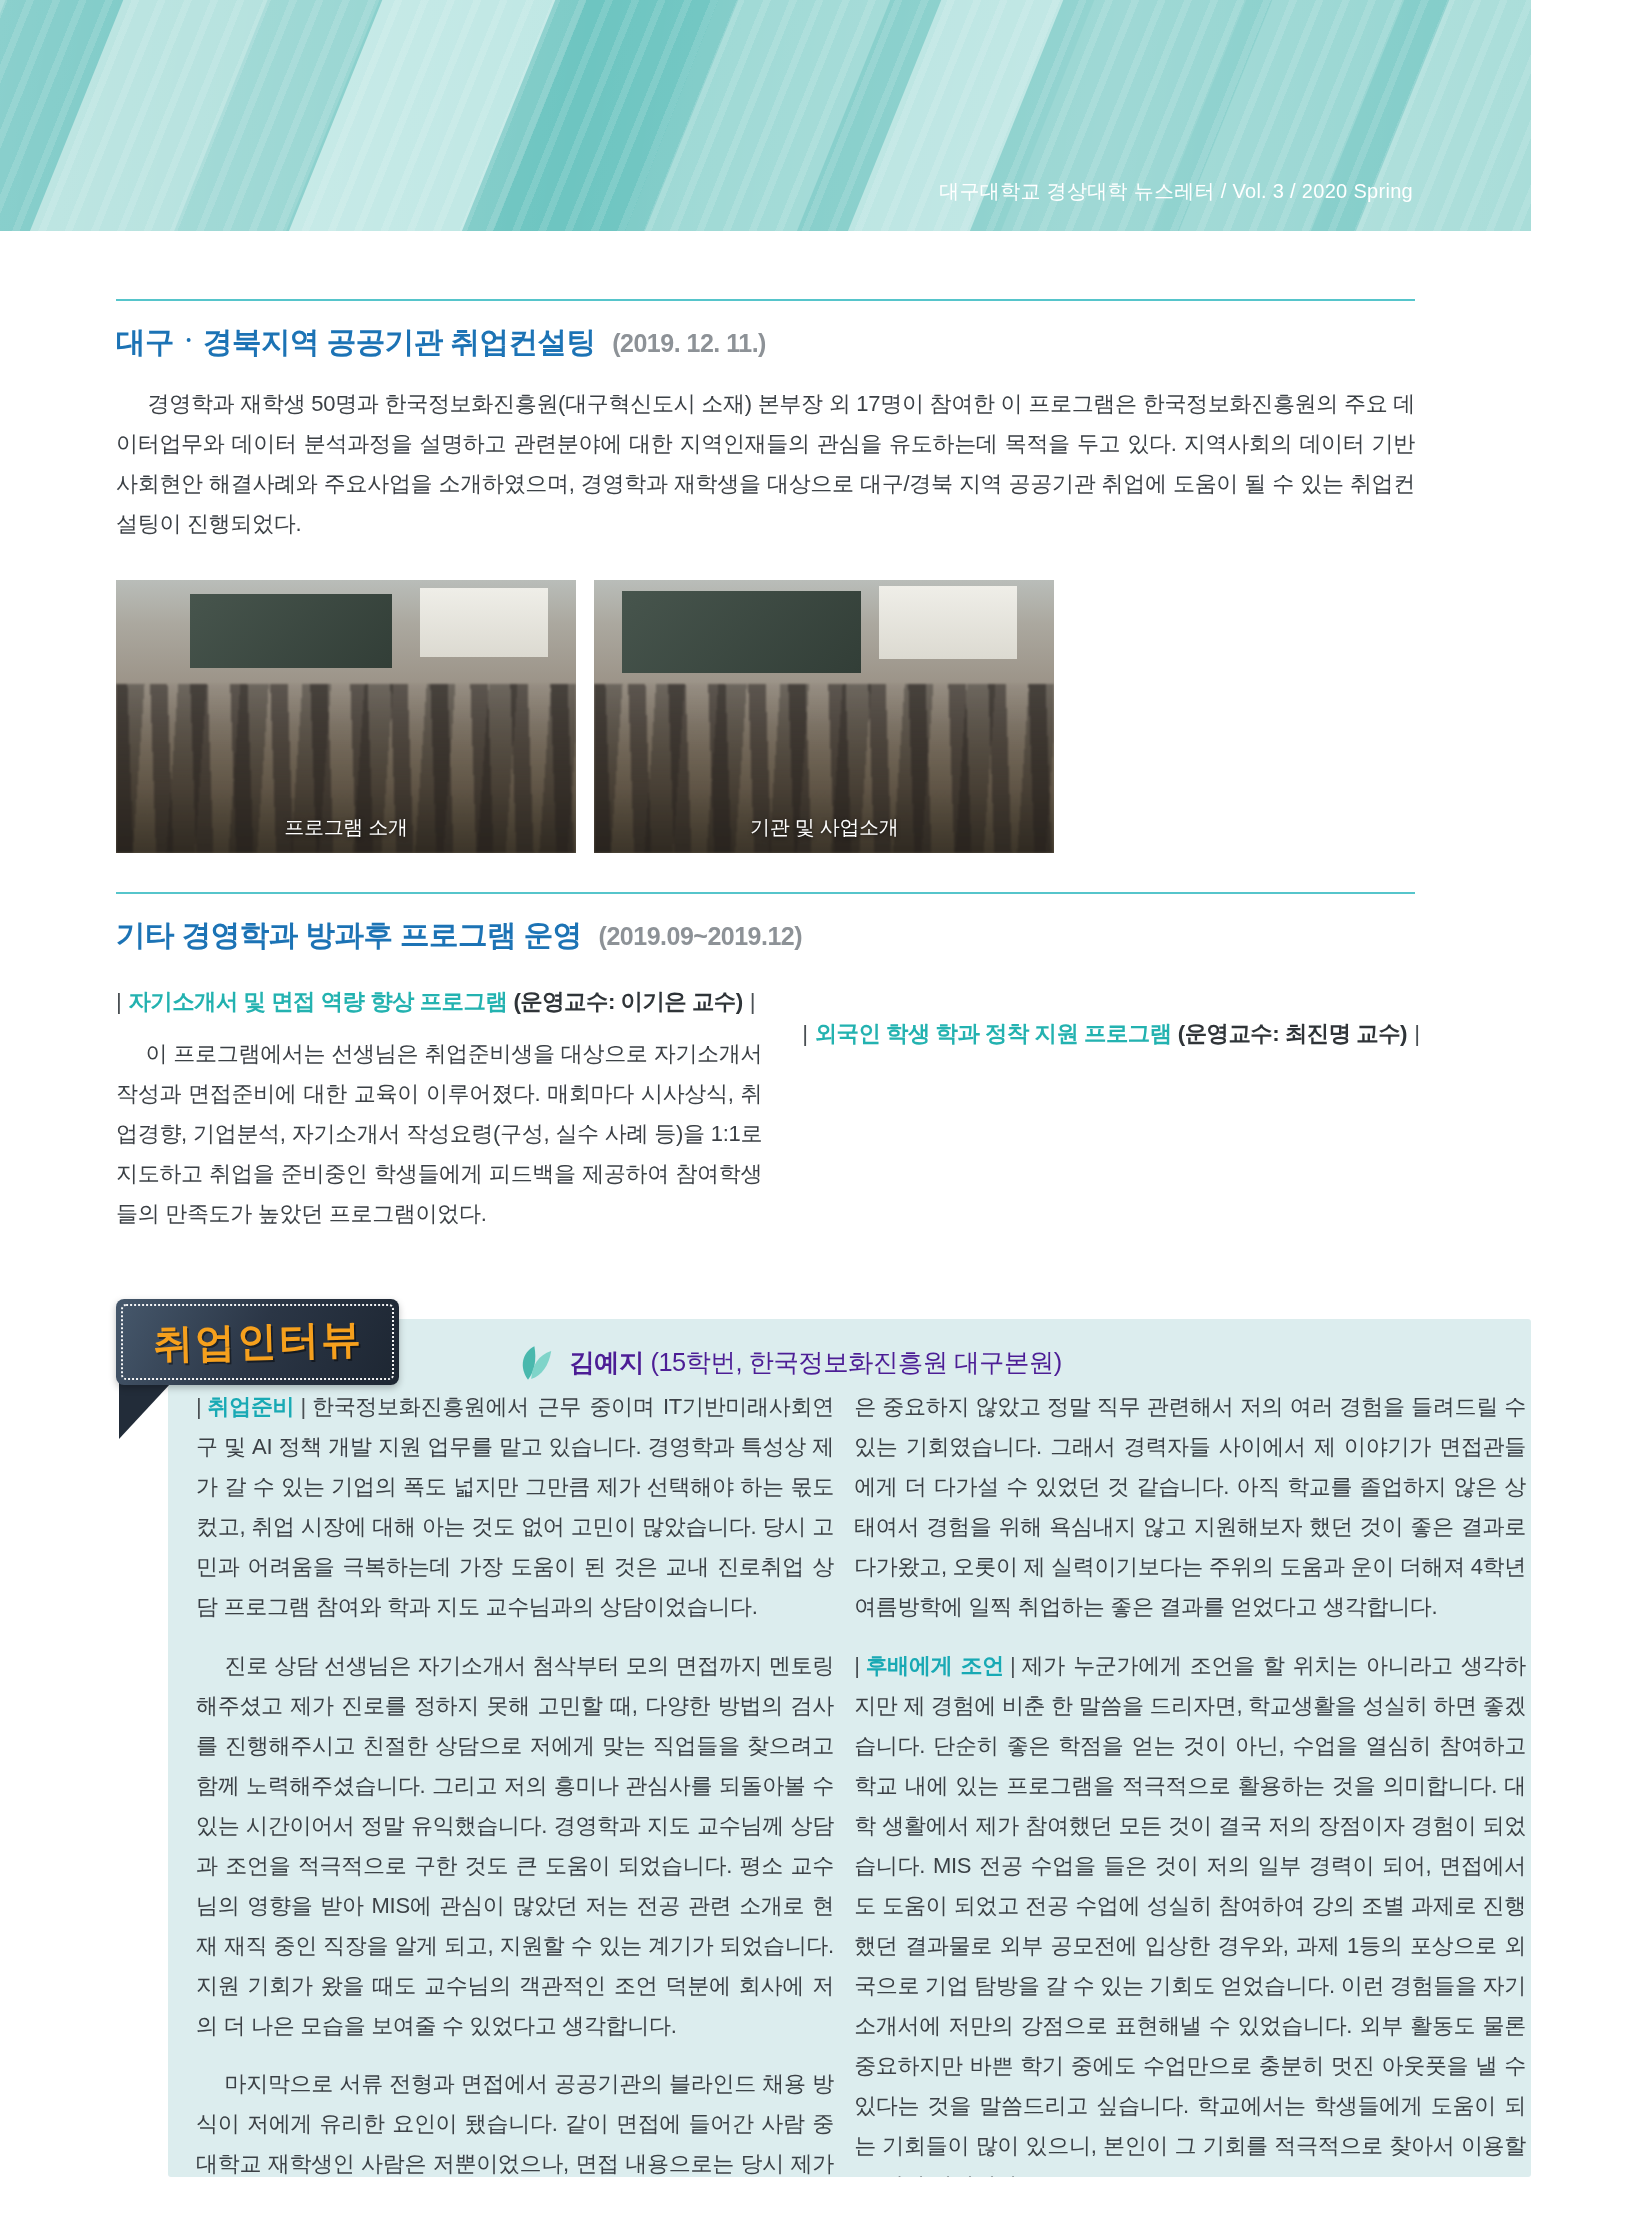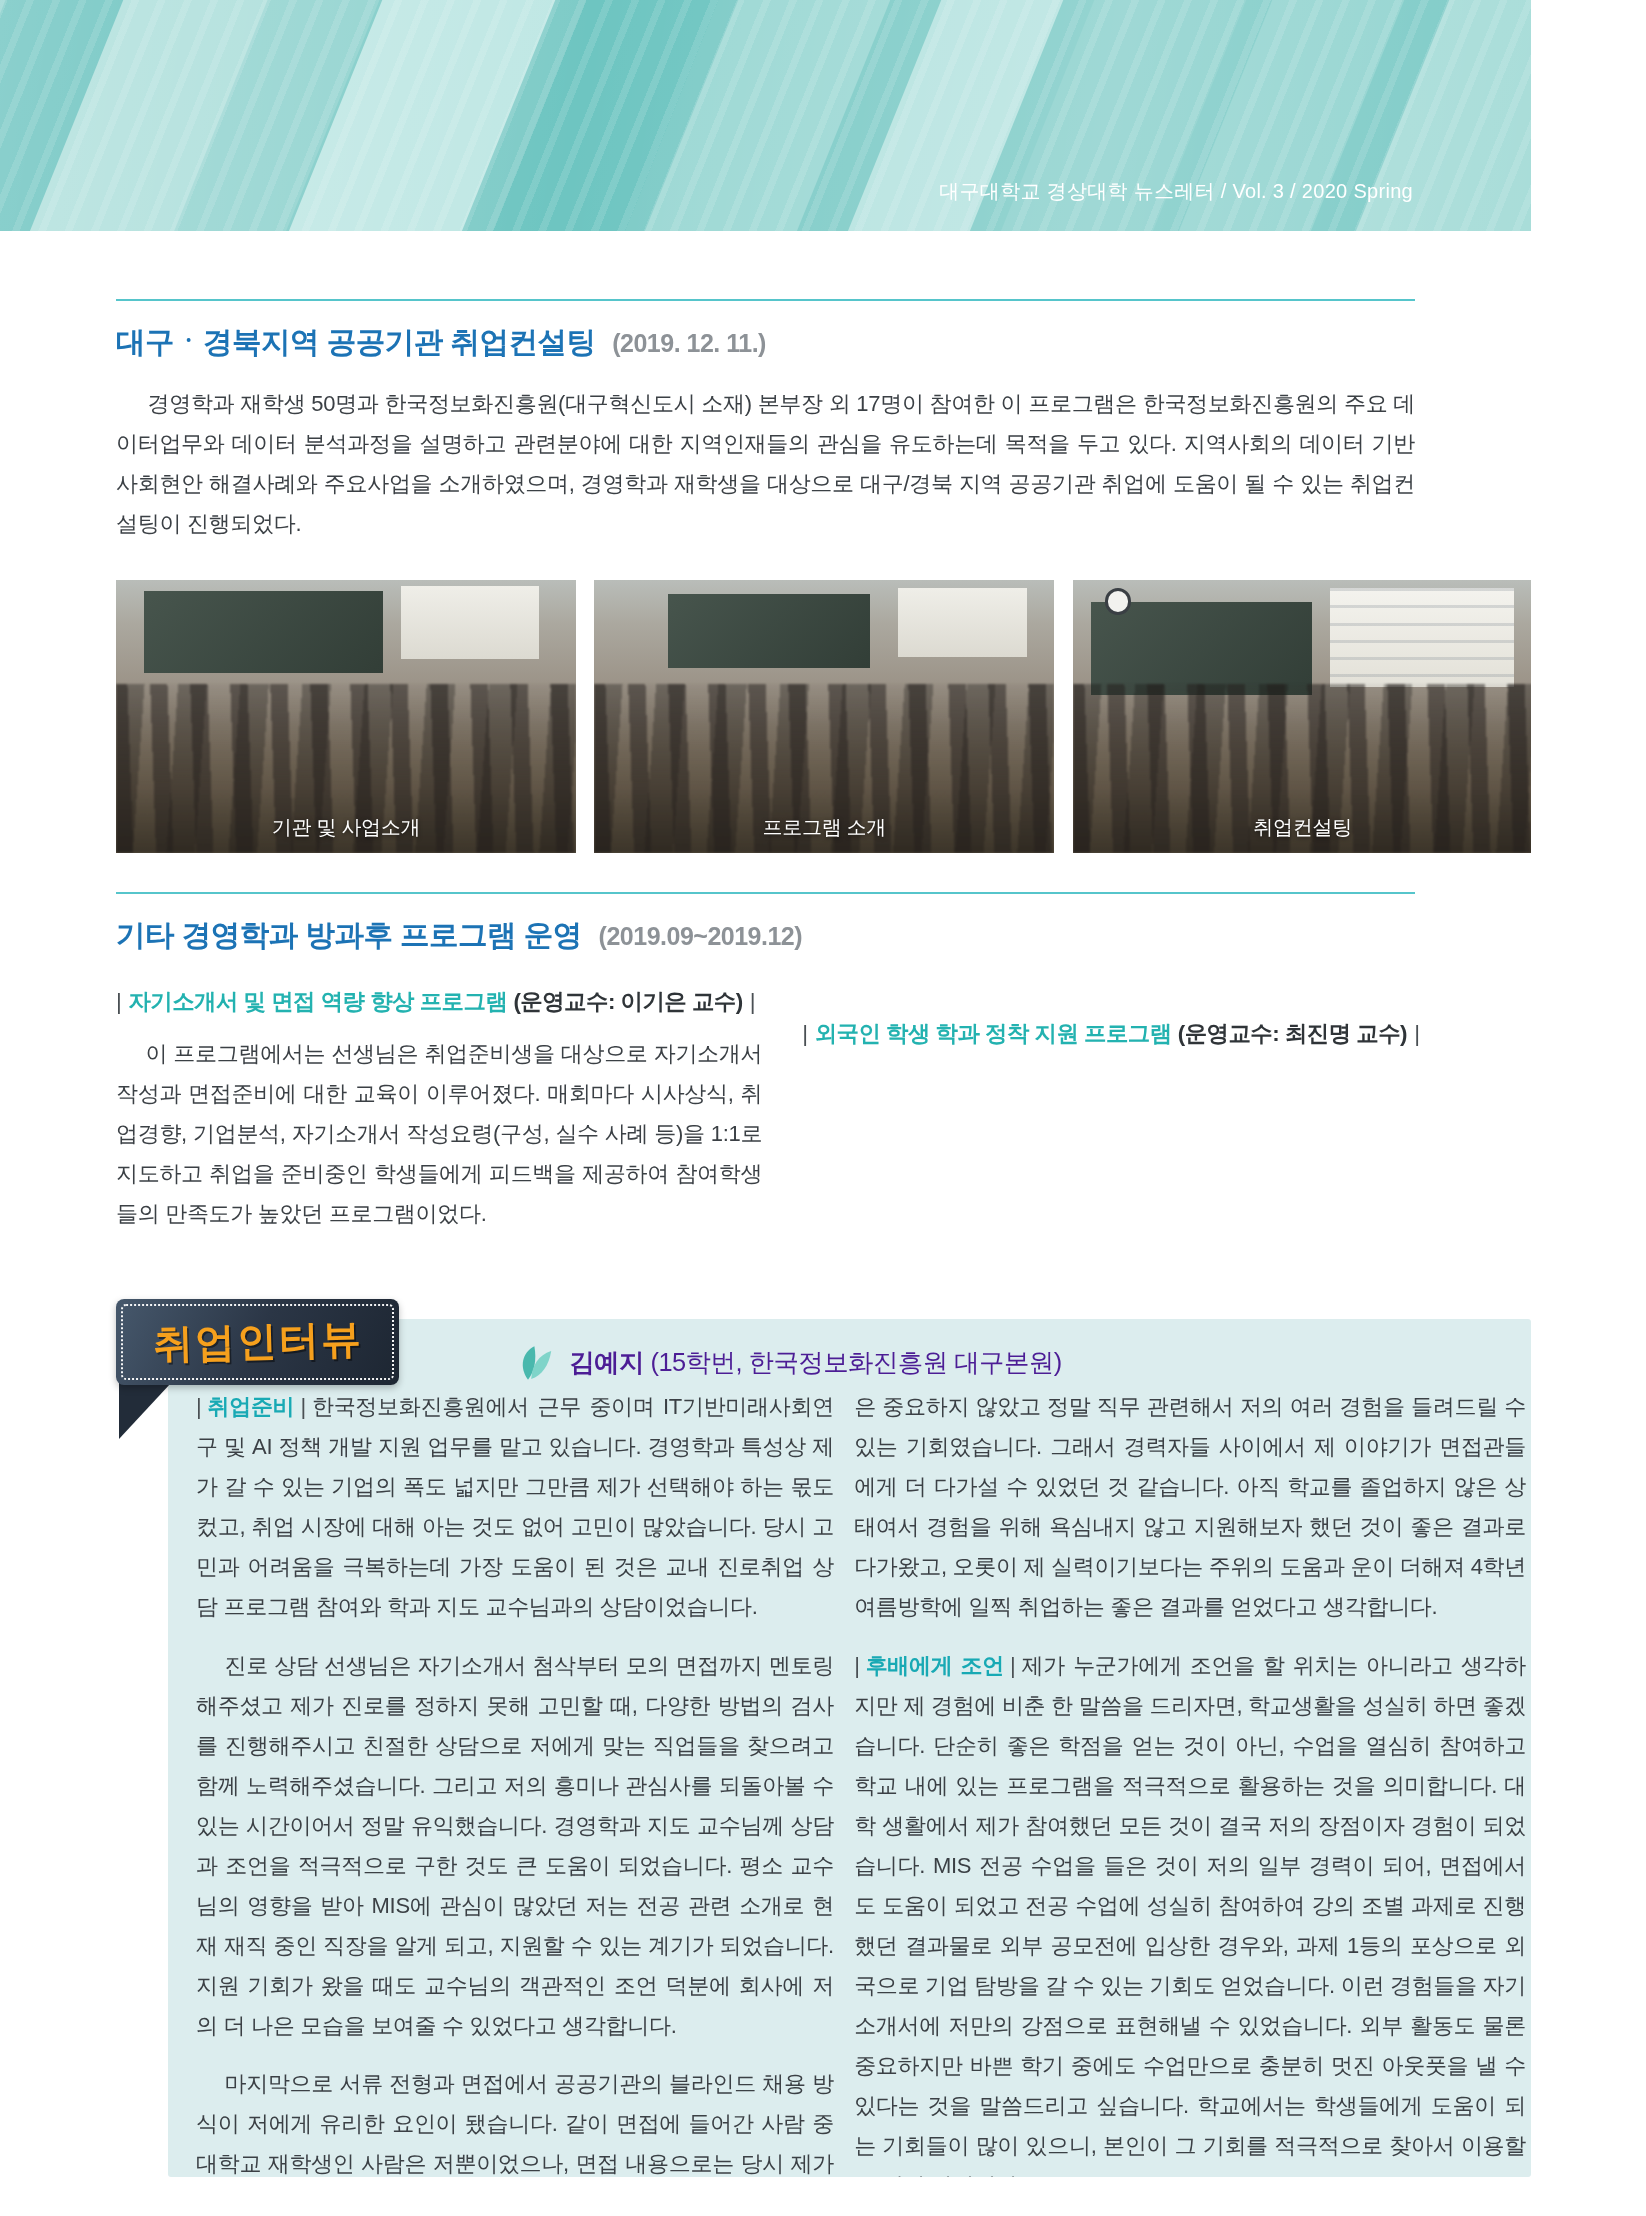--- a/index.html
+++ b/index.html
@@ -129,38 +129,31 @@
   <div class="content">
 
     <div class="rule rule-1"></div>
     <div class="sec-title">
       <span>대구ㆍ경북지역 공공기관 취업컨설팅</span>
       <span class="date">(2019. 12. 11.)</span>
     </div>
     <p class="s1-body">경영학과 재학생 50명과 한국정보화진흥원(대구혁신도시 소재) 본부장 외 17명이 참여한 이 프로그램은 한국정보화진흥원의 주요 데이터업무와 데이터 분석과정을 설명하고 관련분야에 대한 지역인재들의 관심을 유도하는데 목적을 두고 있다. 지역사회의 데이터 기반 사회현안 해결사례와 주요사업을 소개하였으며, 경영학과 재학생을 대상으로 대구/경북 지역 공공기관 취업에 도움이 될 수 있는 취업컨설팅이 진행되었다.</p>
 
     <div class="photos">
+      <div class="photo photo-1">
+        <div class="board"></div>
+        <div class="screen"></div>
+        <div class="crowd"></div>
+        <div class="caption">프로그램 소개</div>
+      </div>
       <div class="photo photo-2">
         <div class="board"></div>
         <div class="screen"></div>
         <div class="crowd"></div>
         <div class="caption">기관 및 사업소개</div>
-      </div>
-      <div class="photo photo-1">
-        <div class="board"></div>
-        <div class="screen"></div>
-        <div class="crowd"></div>
-        <div class="caption">프로그램 소개</div>
-      </div>
-      <div class="photo photo-3">
-        <div class="board"></div>
-        <div class="screen"></div>
-        <div class="clock"></div>
-        <div class="crowd"></div>
-        <div class="caption">취업컨설팅</div>
       </div>
     </div>
 
     <div class="rule rule-2"></div>
     <div class="sec-title">
       <span>기타 경영학과 방과후 프로그램 운영</span>
       <span class="date">(2019.09~2019.12)</span>
     </div>
 
     <div class="cols">

